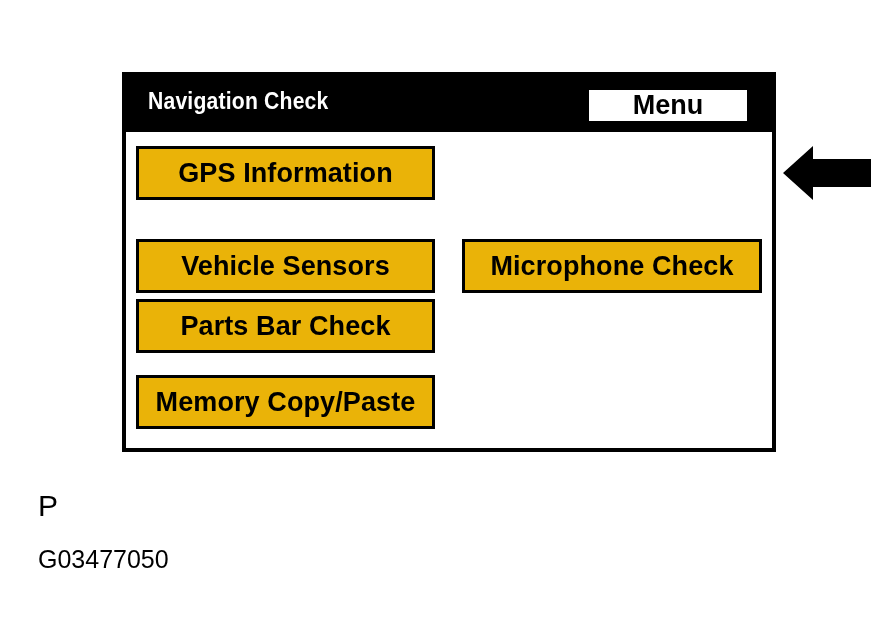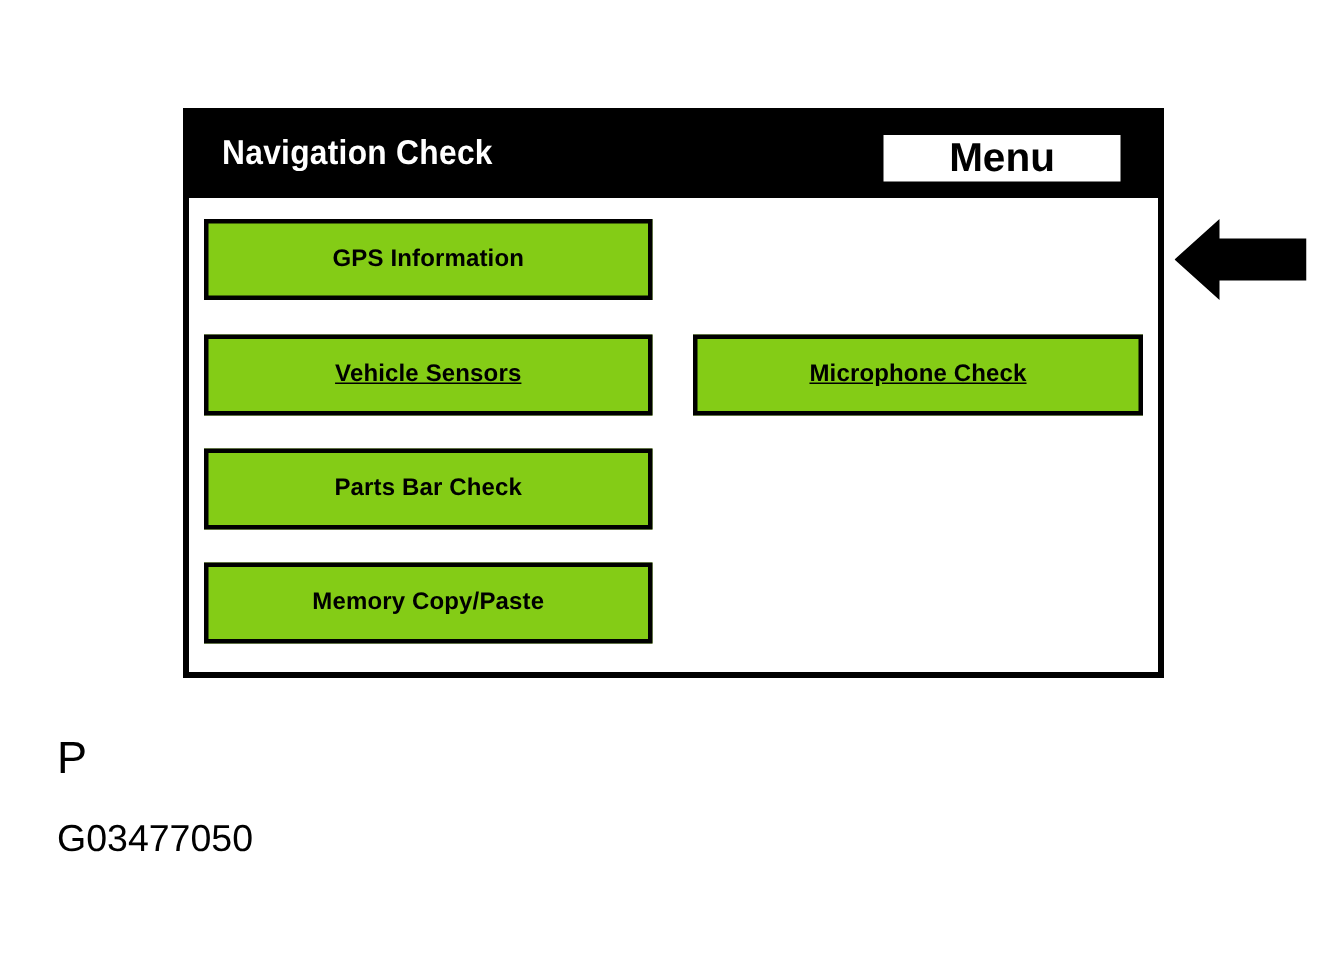--- a/index.html
+++ b/index.html
@@ -73,40 +73,40 @@
   #button-grid {
     position: absolute;
     left: 0;
     top: 56px;
     width: 100%;
     height: 316px;
   }
   .menu-btn {
     position: absolute;
     box-sizing: border-box;
-    background: #84cc16;
+    background: #eab308;
     border: 3px solid #000000;
     display: flex;
     align-items: center;
     justify-content: center;
     color: #000000;
-    font-size: 16px;
+    font-size: 27px;
     font-weight: bold;
     font-family: "Liberation Sans Narrow", "Liberation Sans", "DejaVu Sans", sans-serif;
     cursor: pointer;
     white-space: nowrap;
     letter-spacing: 0.1px;
   }
   .menu-btn.highlighted {
     border-width: 5px;
   }
   .menu-btn.col-left  { left: 10px;  width: 299px; }
   .menu-btn.col-right { left: 336px; width: 300px; }
   .menu-btn.row-1 { top: 14px;  height: 54px; }
-  .menu-btn.row-2 { top: 91px;  height: 54px; text-decoration: underline; }
+  .menu-btn.row-2 { top: 107px;  height: 54px; }
   .menu-btn.row-3 { top: 167px; height: 54px; }
   .menu-btn.row-4 { top: 243px; height: 54px; }
 
   
   #pointer-arrow {
     position: absolute;
     left: 783px;
     top: 144px;
     width: 88px;
     height: 58px;

